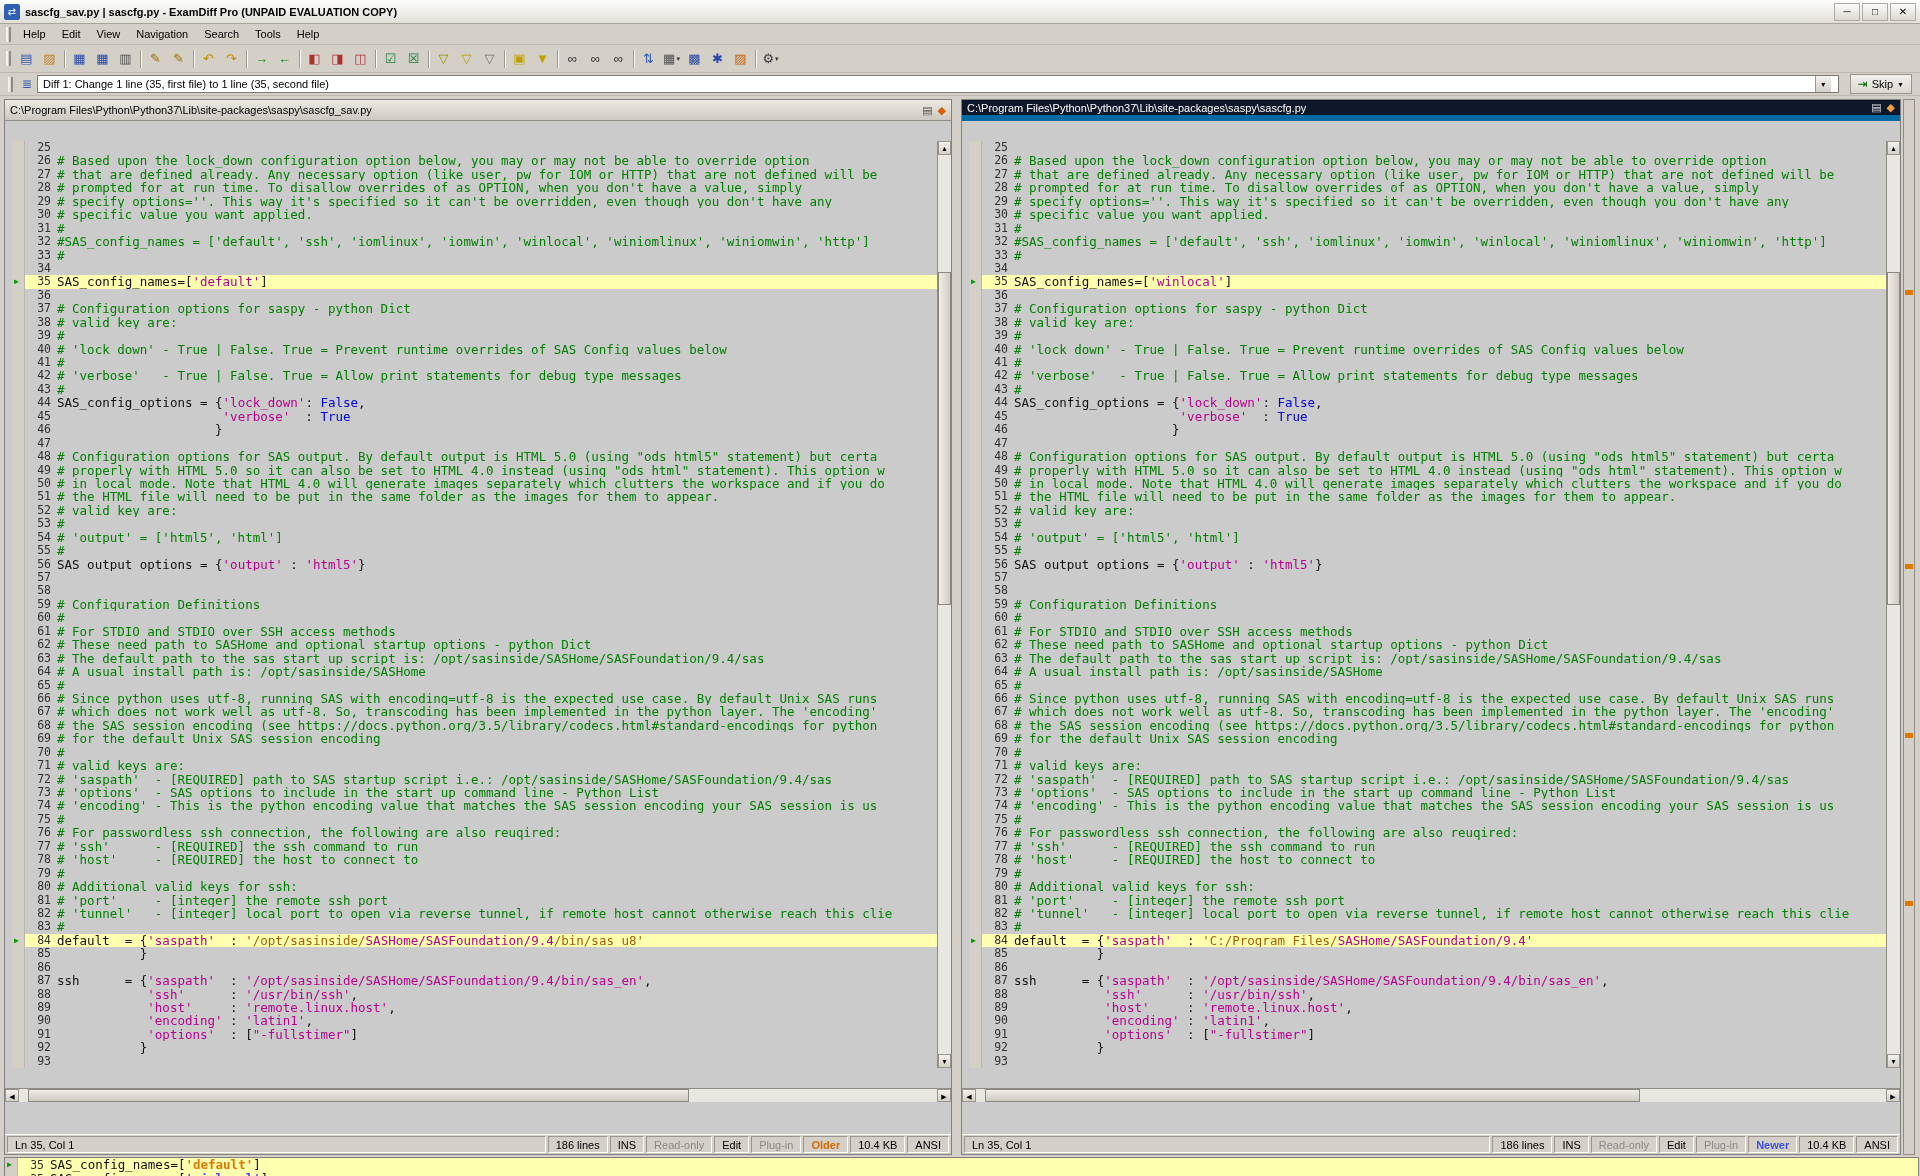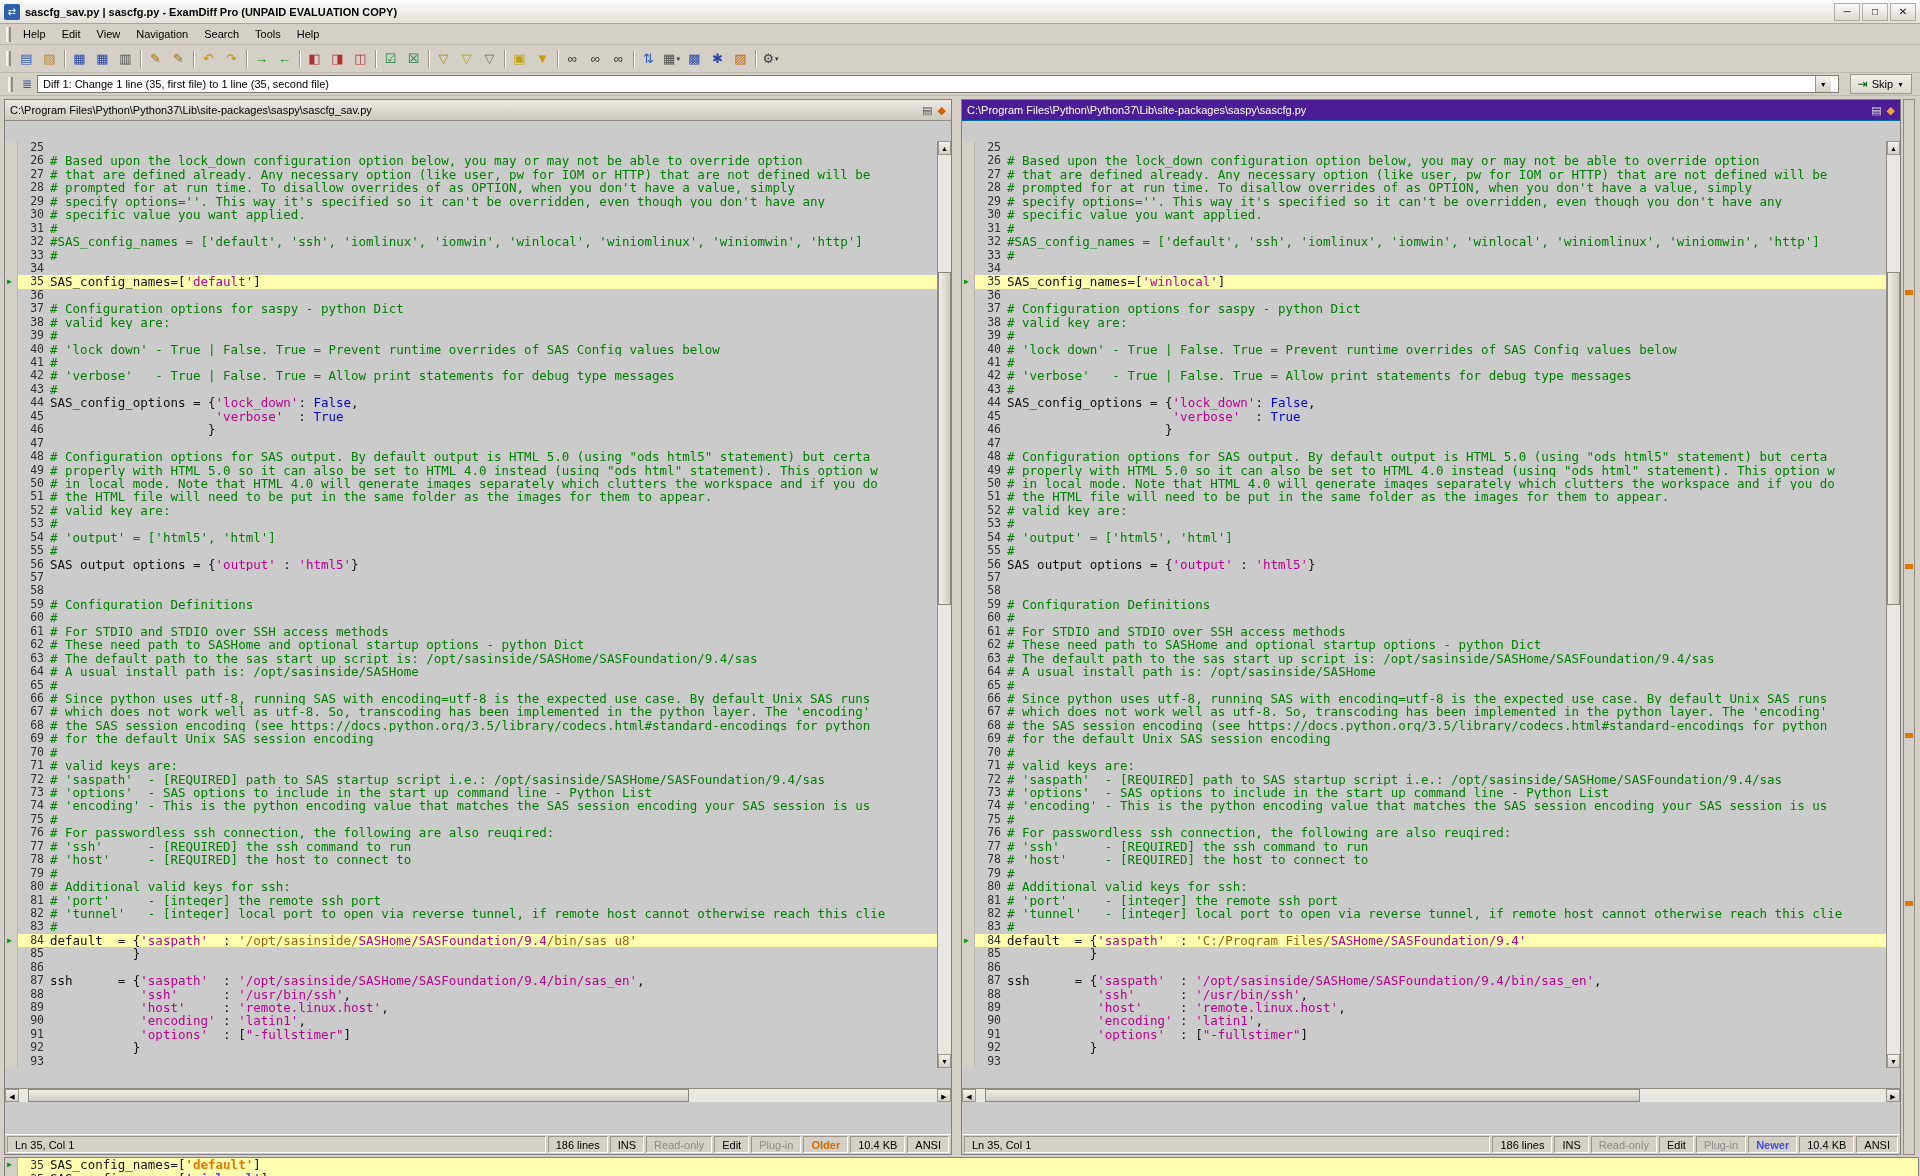--- a/index.html
+++ b/index.html
@@ -36,24 +36,24 @@
   .skipbox{display:flex;align-items:center;gap:4px;height:20px;padding:0 7px;margin:0 4px 0 6px;border:1px solid #9a968e;background:linear-gradient(#f2f0ec,#dcd8d0);}
   .skip-icon{color:#006000;font-size:12px;}
   
   .main{display:flex;padding:3px 1px 0 4px;align-items:stretch;}
   .pane{display:flex;flex-direction:column;border:1px solid #808080;background:#cbcbcb;gap:20px;}
   .pane.left{width:948px;}
   .pane.right{width:940px;}
   .splitter{width:9px;}
   .pane-header{height:21px;display:flex;align-items:center;padding:0 5px;font-size:11px;white-space:nowrap;overflow:hidden;}
   .pane-header.inactive{background:linear-gradient(#eceae4,#cdc9c1);color:#000;border-bottom:1px solid #908c84;}
-  .pane-header.active{background:#4c1d95;color:#fff;border-bottom:1px solid #0369a1;}
+  .pane-header.active{background:#0f172a;color:#fff;border-bottom:6px solid #0369a1;}
   .hdr-icons{margin-left:auto;display:flex;gap:5px;align-items:center;}
   .hdr-icon{font-size:11px;}
-  .body-row{display:flex;flex:1;min-height:0;}
+  .body-row{display:flex;flex:1;min-height:0;margin-left:7px;}
   .code{flex:1;overflow:hidden;background:#cbcbcb;
     font-family:"DejaVu Sans Mono", monospace;font-size:12.5px;}
   .cl{display:flex;height:13.45px;line-height:13.45px;white-space:pre;}
   .gut{flex:0 0 13px;background:#d4d0c8;position:relative;border-right:1px solid #bab6ae;}
   .mark{position:absolute;left:2px;top:2px;font-size:8px;line-height:9px;color:#00a000;}
   .lnum{flex:0 0 32px;text-align:right;padding-right:6px;color:#303030;font-size:11.5px;}
   .ltxt{flex:1;overflow:hidden;}
   .chg .lnum,.chg .ltxt{background:#ffffb0;}
   .sg.cm{color:#008000;}
   .sg.tx{color:#101010;}

